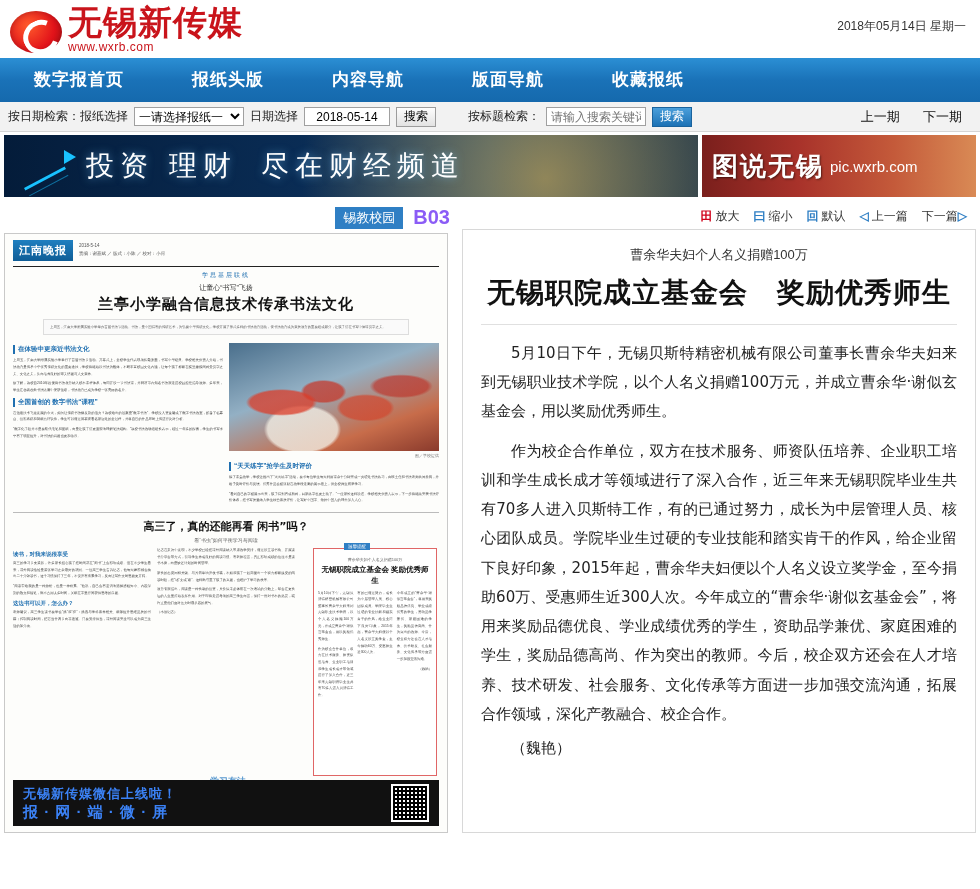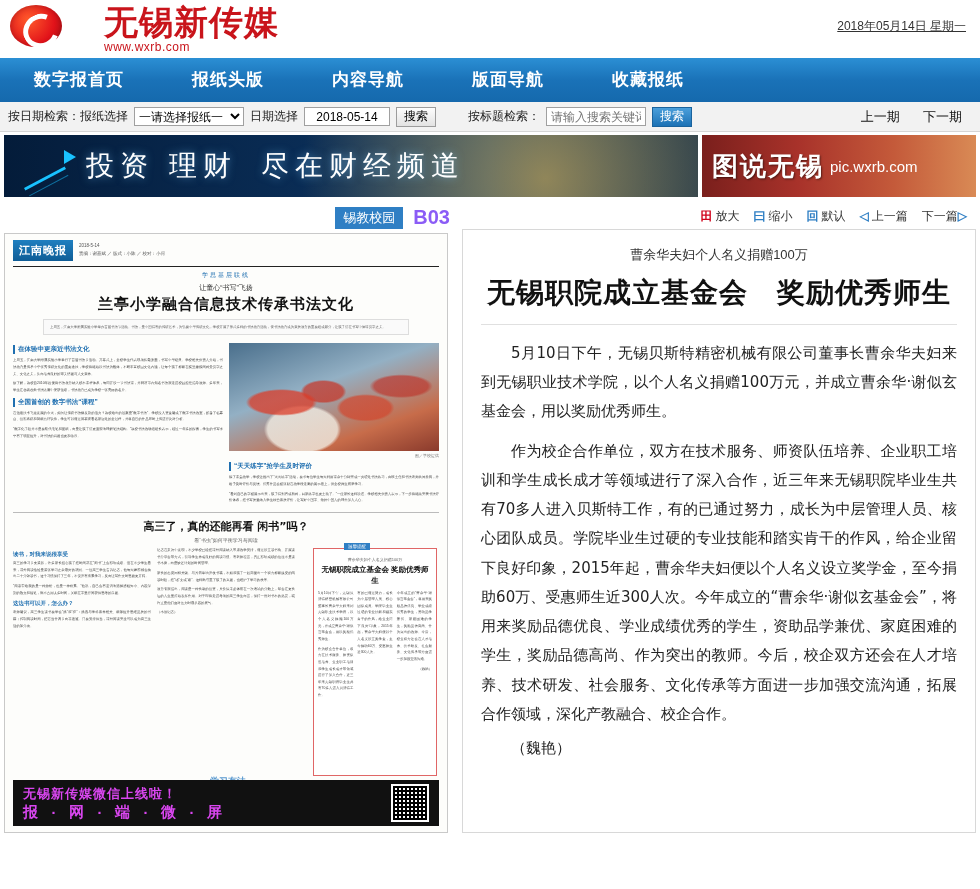--- a/index.html
+++ b/index.html
@@ -16,21 +16,21 @@
 
   
   .header {
     height: 58px;
     display: flex;
     align-items: center;
     justify-content: space-between;
     padding: 0 14px 0 10px;
     border-bottom: 0;
   }
-  .logo-wrap { display:flex; align-items:flex-start;gap:36px; }
+  .logo-wrap { display:flex; align-items:flex-end; }
   .logo-mark {
     width: 52px; height: 42px;
     border-radius: 50%;
     background: radial-gradient(circle at 35% 35%, #ff5a2b 0%, #e2131a 60%, #a80d12 100%);
     position: relative;
     margin-right: 6px;
     box-shadow: inset 0 0 6px rgba(0,0,0,.25);
   }
   .logo-mark::after {
     content:"";
@@ -43,21 +43,21 @@
   }
   .logo-text { line-height: 1; }
   .logo-cn {
     font-size: 34px; font-weight: bold; color: #c9141b;
     letter-spacing: 1px;
     font-family: "DejaVu Sans", sans-serif;
   }
   .logo-url { font-size: 12px; color: #c9141b; letter-spacing: .5px; margin-top: 2px;}
 
   .header-right { text-align: right; font-size: 12px; color: #333; }
-  .header-date { margin-bottom: 6px; text-decoration: underline; }
+  .header-date { margin-bottom: 6px; }
   .header-links { display:flex; align-items:center; gap:0; justify-content:flex-end; }
   .header-links a {
     color:#333; text-decoration:none; padding: 0 9px;
     border-right: 1px solid #bbb;
   }
   .header-links a:last-child { border-right: 0; padding-right: 0; }
   .header-links a:first-child { border-right: 1px solid #bbb; }
 
   
   .nav {
@@ -244,22 +244,22 @@
   .p-watermark {
     position:absolute; left: 205px; bottom: 44px;
     font-size: 9px; color:#2f7fc4; font-weight:bold; opacity:.8;
   }
   .p-bottom {
     position:absolute; left:8px; right:8px; bottom:6px; height:46px;
     background:#111; display:flex; align-items:center; justify-content:space-between;
     padding: 0 10px;
   }
   .p-bottom .bt-txt {
-    color:#d946ef; font-size: 13px; font-weight:bold; letter-spacing:1px;
-    font-family:Liberation Mono, monospace;
+    color:#3b82f6; font-size: 13px; font-weight:bold; letter-spacing:1px;
+    font-family:Liberation Sans, sans-serif;
   }
   .qr { width: 38px; height: 38px; background:#fff; position:relative; }
   .qr::before{
     content:""; position:absolute; inset:2px;
     background:
       repeating-linear-gradient(90deg,#000 0 2px,#fff 2px 4px),
       repeating-linear-gradient(0deg,#000 0 2px,#fff 2px 4px);
     background-blend-mode: multiply;
   }
 

